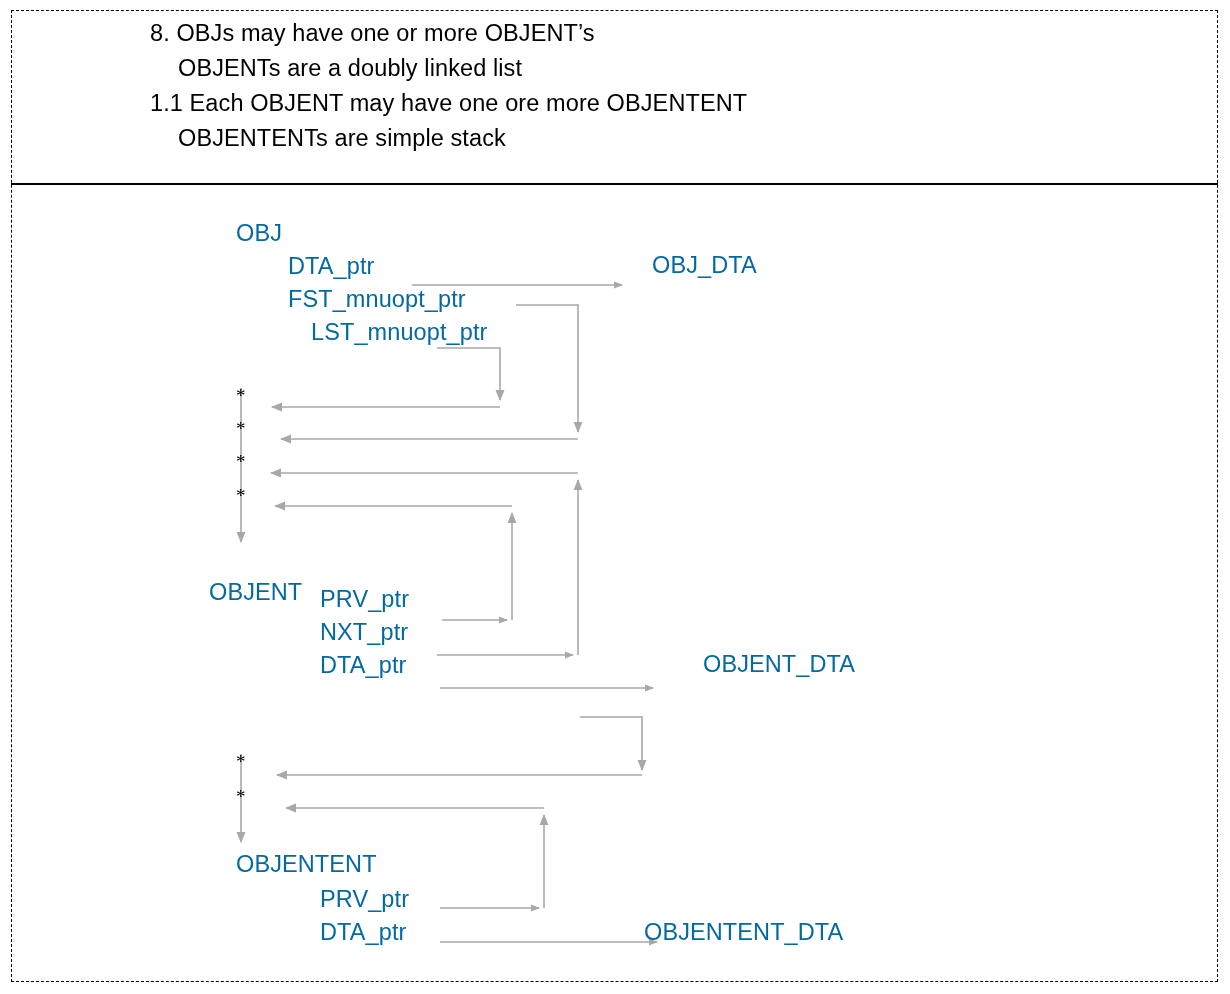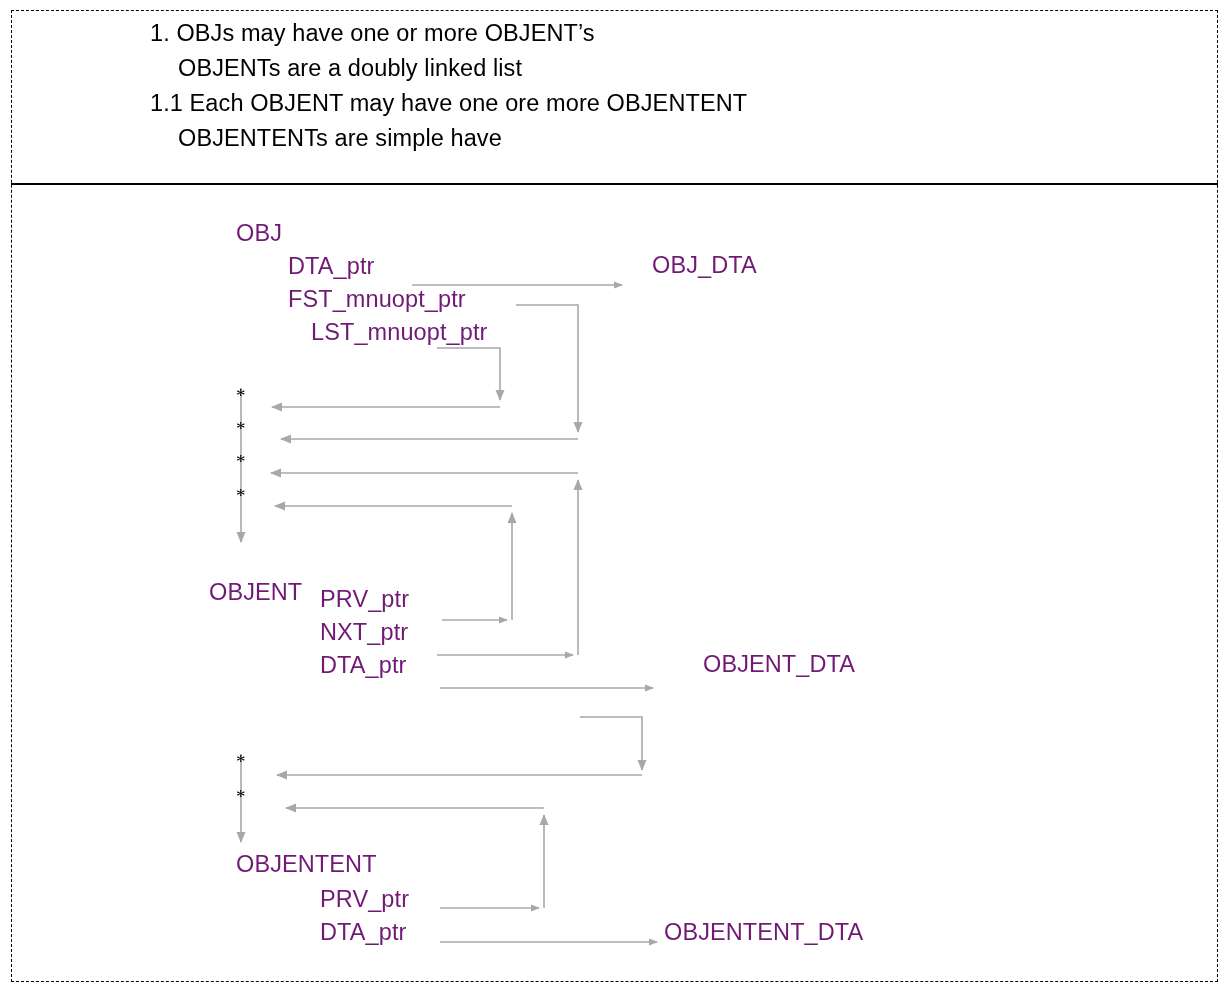--- a/index.html
+++ b/index.html
@@ -58,21 +58,21 @@
   #diagram {
     position: absolute;
     left: 0;
     top: 0;
     width: 1230px;
     height: 994px;
   }
   .label {
     position: absolute;
     font-size: 23.5px;
-    color: #701a75;
+    color: #0369a1;
     white-space: pre;
     line-height: 1;
     letter-spacing: 0.1px;
   }
   .star {
     position: absolute;
     font-size: 19px;
     color: #000000;
     line-height: 1;
     font-family: "Liberation Serif", serif;
@@ -88,24 +88,24 @@
 </style>
 </head>
 <body>
 
 <div id="page">
 
   <div id="outer-frame"></div>
   <div id="divider"></div>
 
   <div id="notes">
-    <div class="note-line">1. OBJs may have one or more OBJENT’s</div>
+    <div class="note-line">8. OBJs may have one or more OBJENT’s</div>
     <div class="note-line note-indent">OBJENTs are a doubly linked list</div>
     <div class="note-line">1.1 Each OBJENT may have one ore more OBJENTENT</div>
-    <div class="note-line note-indent">OBJENTENTs are simple have</div>
+    <div class="note-line note-indent">OBJENTENTs are simple stack</div>
   </div>
 
   <div id="diagram">
 
     <svg id="wires" viewBox="0 0 1230 994" xmlns="http://www.w3.org/2000/svg">
       <defs>
         <marker id="ah-r" markerWidth="9" markerHeight="9" refX="8" refY="4.5" orient="auto" markerUnits="userSpaceOnUse">
           <path d="M0,1 L9,4.5 L0,8 z" fill="#a8a8a8"></path>
         </marker>
         <marker id="ah-l" markerWidth="11" markerHeight="11" refX="10" refY="5.5" orient="auto" markerUnits="userSpaceOnUse">
@@ -174,16 +174,16 @@
 
     <div class="label" style="left:671px; top:653px;margin-left:32px;">OBJENT_DTA</div>
 
     <div class="star" style="left:236px; top:752px;">*</div>
     <div class="star" style="left:236px; top:787px;">*</div>
 
     <div class="label" style="left:236px; top:853px;">OBJENTENT</div>
     <div class="label" style="left:320px; top:888px;">PRV_ptr</div>
     <div class="label" style="left:320px; top:921px;">DTA_ptr</div>
 
-    <div class="label" style="left:664px; top:921px;">OBJENTENT_DTA</div>
+    <div class="label" style="left:644px; top:921px;">OBJENTENT_DTA</div>
 
   </div>
 </div>
 
 </body></html>

